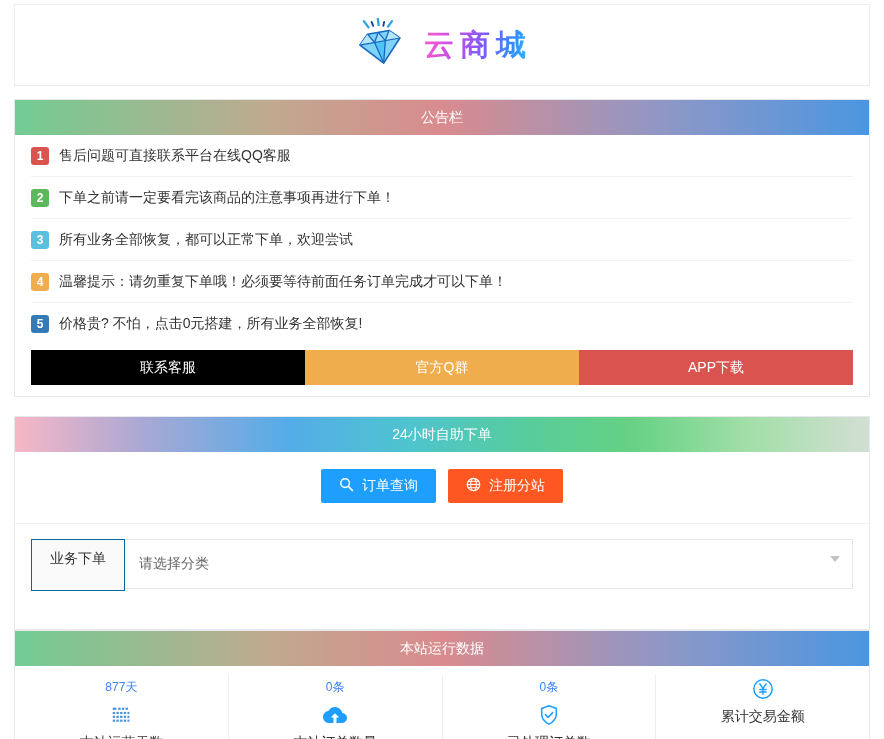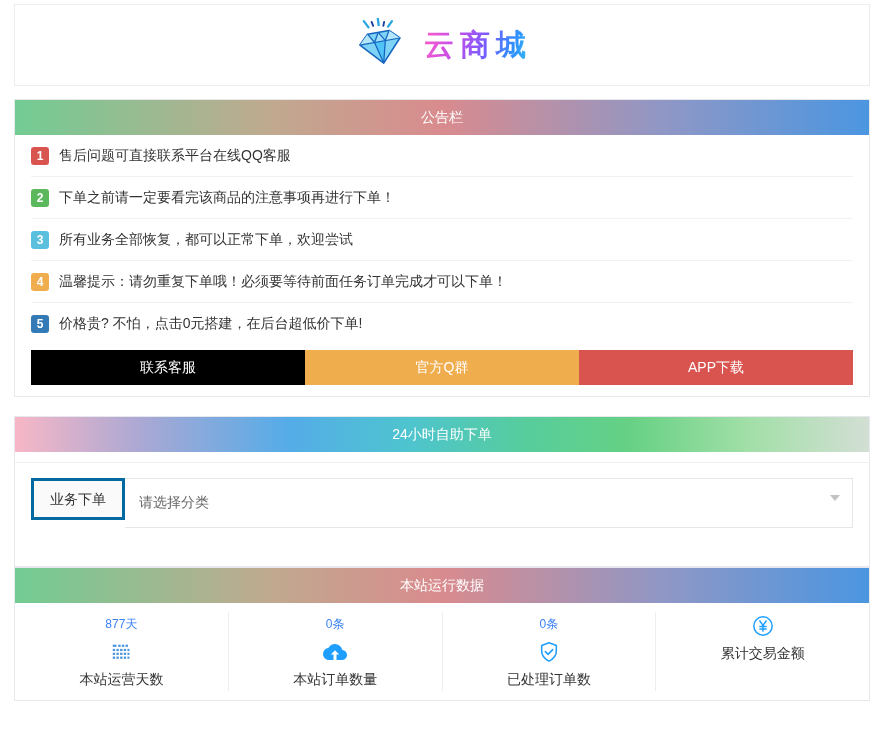--- a/index.html
+++ b/index.html
@@ -77,22 +77,22 @@
     color: #fff; font-size: 14px; cursor: pointer;
     display: inline-flex; align-items: center; gap: 8px;
     font-family: inherit;
   }
   .order-form {
     border-top: 1px solid #f0f0f0; margin-top: 10px;
     padding: 15px 16px 38px;
     display: flex;
   }
   .form-label {
-    width: 94px; height: 42px; line-height: 36px; text-align: center;
-    background: #fafafa; border: 3px solid #0369a1;
+    width: 94px; height: 52px; line-height: 36px; text-align: center;
+    background: #fafafa; border: 1px solid #0369a1;
     font-size: 14px; color: #333; flex-shrink: 0;
   }
   .form-select {
     flex: 1; height: 50px;
     border: 1px solid #e6e6e6; border-left: none;
     display: flex; align-items: center;
     padding: 0 30px 0 14px;
     font-size: 14px; color: #666;
     background: #fff; position: relative; cursor: pointer;
   }
@@ -164,32 +164,55 @@
       <div class="notice-row">
         <span class="badge" style="background: rgb(91, 192, 222);">3</span>
         <span>所有业务全部恢复，都可以正常下单，欢迎尝试</span>
       </div>
       <div class="notice-row">
         <span class="badge" style="background: rgb(240, 173, 78);">4</span>
         <span>温馨提示：请勿重复下单哦！必须要等待前面任务订单完成才可以下单！</span>
       </div>
       <div class="notice-row">
         <span class="badge" style="background: rgb(51, 122, 183);">5</span>
-        <span>价格贵? 不怕，点击0元搭建，在后台超低价下单!</span>
+        <span>价格贵? 不怕，点击0元搭建，所有业务全部恢复!</span>
       </div>
     </div>
     <div class="board-buttons">
       <button class="bar-btn" style="background: #000000;">联系客服</button>
       <button class="bar-btn" style="background: rgb(240, 173, 78);">官方Q群</button>
       <button class="bar-btn" style="background: rgb(217, 83, 79);">APP下载</button>
     </div>
   </section>
 
   <section class="panel order-panel">
     <div class="panel-header grad-b">24小时自助下单</div>
+    <div class="order-buttons">
+      <button class="act-btn" style="background: rgb(30, 159, 255);">
+        <span>
+          <svg viewBox="0 0 16 16" width="15" height="15">
+            <circle cx="6.5" cy="6.5" r="4.6" fill="none" stroke="#fff" stroke-width="1.6"></circle>
+            <line x1="10.2" y1="10.2" x2="14.2" y2="14.2" stroke="#fff" stroke-width="1.8" stroke-linecap="round"></line>
+          </svg>
+        </span>
+        <span>订单查询</span>
+      </button>
+      <button class="act-btn" style="background: rgb(255, 87, 34);">
+        <span>
+          <svg viewBox="0 0 16 16" width="15" height="15">
+            <circle cx="8" cy="8" r="6.6" fill="none" stroke="#fff" stroke-width="1.4"></circle>
+            <ellipse cx="8" cy="8" rx="3" ry="6.6" fill="none" stroke="#fff" stroke-width="1.2"></ellipse>
+            <line x1="1.4" y1="8" x2="14.6" y2="8" stroke="#fff" stroke-width="1.2"></line>
+            <line x1="2.4" y1="4.6" x2="13.6" y2="4.6" stroke="#fff" stroke-width="1"></line>
+            <line x1="2.4" y1="11.4" x2="13.6" y2="11.4" stroke="#fff" stroke-width="1"></line>
+          </svg>
+        </span>
+        <span>注册分站</span>
+      </button>
+    </div>
     <div class="order-form">
       <span class="form-label">业务下单</span>
       <div class="form-select">
         <span>请选择分类</span>
         <span class="chev"></span>
       </div>
     </div>
   </section>
 
   <section class="panel stats-panel">

